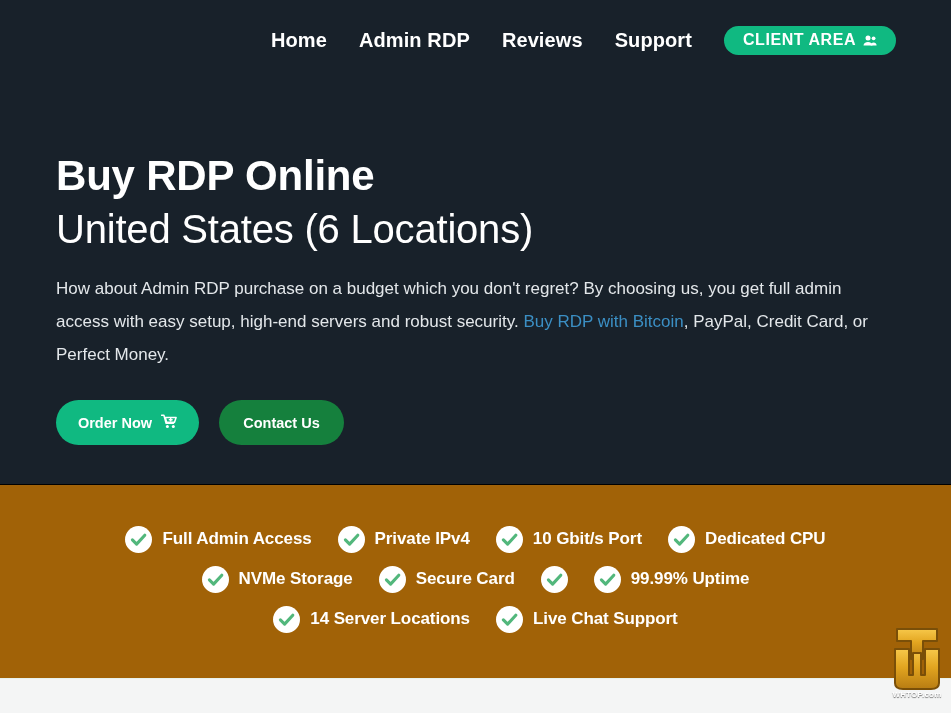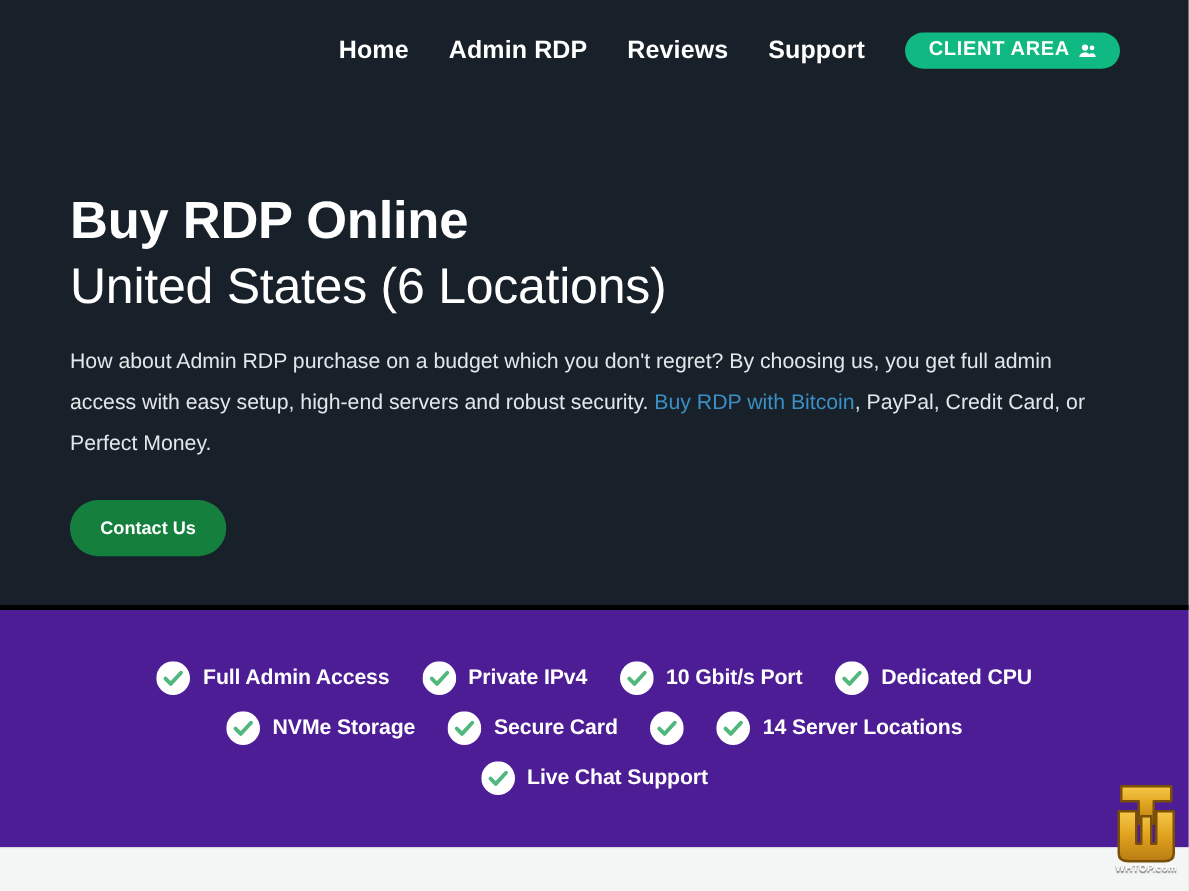--- a/index.html
+++ b/index.html
@@ -157,22 +157,22 @@
     width: 125px;
   }
 
   
   .features {
     position: absolute;
     top: 484px;
     left: 0;
     width: 951px;
     height: 194px;
-    background: #4c1d95;
-    border-top: 4px solid #000000;
+    background: #a16207;
+    border-top: 1px solid #000000;
     padding: 34px 60px 0 60px;
   }
 
   .features-list {
     display: flex;
     flex-wrap: wrap;
     justify-content: center;
     align-content: flex-start;
     gap: 0px 0px;
     max-width: 780px;
@@ -269,20 +269,32 @@
         <span class="headline-l1">Buy RDP Online</span>
         <span class="headline-l2">United States (6 Locations)</span>
       </h1>
 
       <p class="hero-desc">
         <span>How about Admin RDP purchase on a budget which you don't regret? By choosing us, you get full admin access with easy setup, high-end servers and robust security. </span><a class="hero-link" href="#">Buy RDP with Bitcoin</a><span>, PayPal, Credit Card, or Perfect Money.</span>
       </p>
 
       <div class="cta-row">
 
+        <button class="btn btn-order">
+          <span>Order Now</span>
+          <span>
+            <svg width="16" height="15" viewBox="0 0 16 15" aria-hidden="true">
+              <path d="M0.6 1.2h2.3l2.2 8.1h7.4" fill="none" stroke="#ffffff" stroke-width="1.5" stroke-linecap="round" stroke-linejoin="round"></path>
+              <path d="M4.3 3.4h10.8l-1.6 4.9H5.6z" fill="none" stroke="#ffffff" stroke-width="1.5" stroke-linejoin="round"></path>
+              <path d="M9.7 4.3v2.8M8.3 5.7h2.8" stroke="#ffffff" stroke-width="1.4" stroke-linecap="round"></path>
+              <circle cx="6.4" cy="12.6" r="1.5" fill="#ffffff"></circle>
+              <circle cx="12.3" cy="12.6" r="1.5" fill="#ffffff"></circle>
+            </svg>
+          </span>
+        </button>
 
         <button class="btn btn-contact">
           <span>Contact Us</span>
         </button>
 
       </div>
     </div>
   </section>
 
   <section class="features">
@@ -341,20 +353,29 @@
           </span>
           <span class="feature-label">Secure Card</span>
         </div>
         <div class="feature-item">
           <span>
             <svg class="check-badge" width="27" height="27" viewBox="0 0 27 27" aria-hidden="true">
               <circle cx="13.5" cy="13.5" r="13.5" fill="#ffffff"></circle>
               <path d="M7.4 13.9 L11.6 18.1 L19.8 9.2" fill="none" stroke="#52b77c" stroke-width="3.1" stroke-linecap="round" stroke-linejoin="round"></path>
             </svg>
           </span>
+        </div>
+        <div class="feature-item">
+          <span>
+            <svg class="check-badge" width="27" height="27" viewBox="0 0 27 27" aria-hidden="true">
+              <circle cx="13.5" cy="13.5" r="13.5" fill="#ffffff"></circle>
+              <path d="M7.4 13.9 L11.6 18.1 L19.8 9.2" fill="none" stroke="#52b77c" stroke-width="3.1" stroke-linecap="round" stroke-linejoin="round"></path>
+            </svg>
+          </span>
+          <span class="feature-label">99.99% Uptime</span>
         </div>
         <div class="feature-item">
           <span>
             <svg class="check-badge" width="27" height="27" viewBox="0 0 27 27" aria-hidden="true">
               <circle cx="13.5" cy="13.5" r="13.5" fill="#ffffff"></circle>
               <path d="M7.4 13.9 L11.6 18.1 L19.8 9.2" fill="none" stroke="#52b77c" stroke-width="3.1" stroke-linecap="round" stroke-linejoin="round"></path>
             </svg>
           </span>
           <span class="feature-label">14 Server Locations</span>
         </div>

